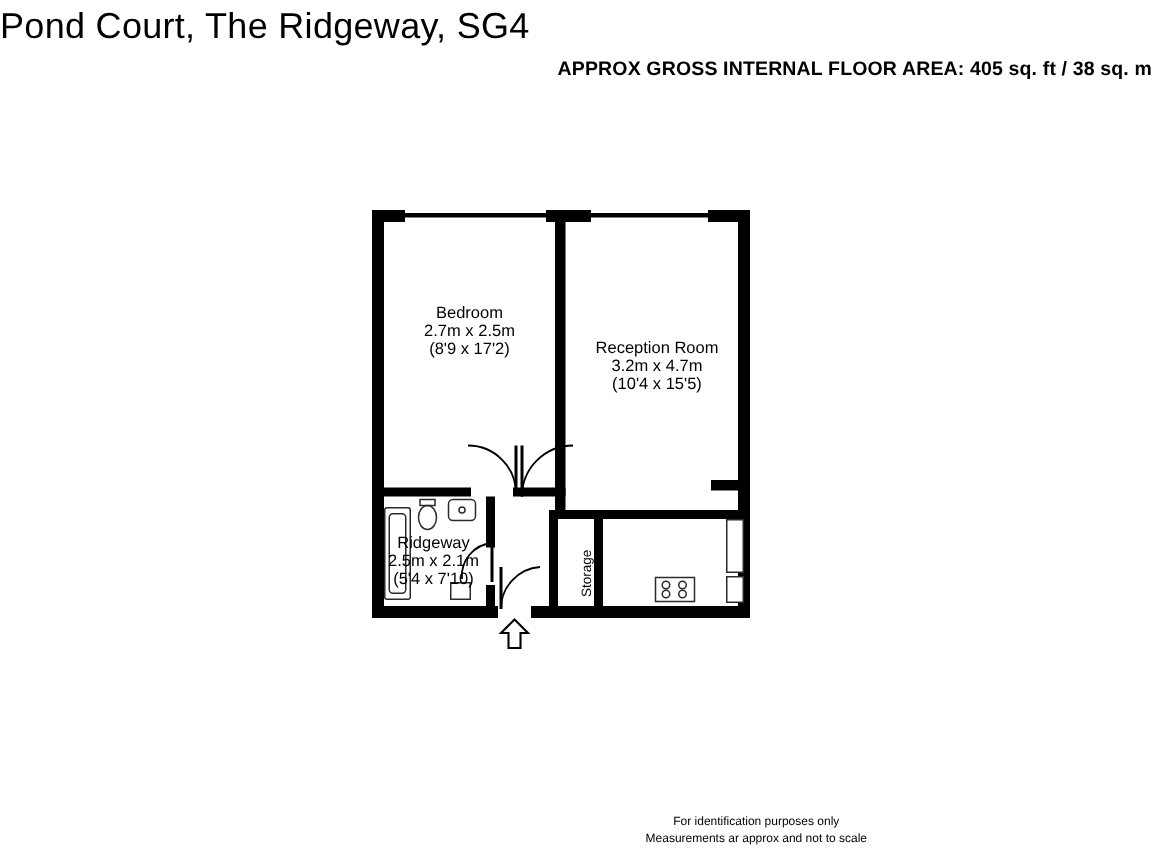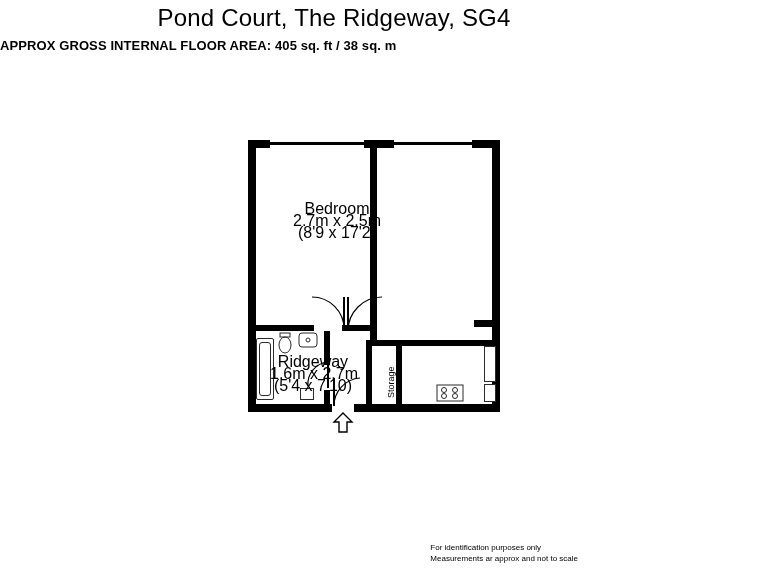--- a/index.html
+++ b/index.html
@@ -13,69 +13,69 @@
     position: relative;
     font-family: "Liberation Sans", sans-serif;
     color: #000000;
     overflow: hidden;
   }
   .title {
     position: absolute;
     top: 4px;
     left: 0;
     width: 668px;
-    text-align: center;
+    text-align: left;
     font-size: 24px;
     font-weight: 400;
     letter-spacing: 0.2px;
   }
   .subtitle {
     position: absolute;
     top: 38px;
     left: 0;
     width: 768px;
-    text-align: left;
+    text-align: right;
     font-size: 13px;
     font-weight: 700;
     letter-spacing: 0.1px;
   }
   .plan {
     position: absolute;
     left: 248px;
     top: 140px;
     width: 260px;
     height: 280px;
   }
   
   .wall {
     position: absolute;
     background: #000000;
   }
   .room-label {
     position: absolute;
     text-align: center;
-    font-size: 16px;
+    font-size: 11px;
     line-height: 12px;
     white-space: nowrap;
-    margin-left: 24px;
   }
   .room-label .name {
     font-weight: 400;
   }
   .vertical-label {
     position: absolute;
     font-size: 9px;
     transform: rotate(-90deg);
     transform-origin: left top;
     white-space: nowrap;
   }
   .footer {
     position: absolute;
     right: 190px;
     bottom: 12px;
+    text-align: center;
     font-size: 8px;
     line-height: 11px;
     color: #000;
   }
   .fixture {
     position: absolute;
     border: 1px solid #2b2b2b;
     background: #ffffff;
     box-sizing: border-box;
   }
@@ -172,24 +172,29 @@
     <circle cx="8" cy="12" r="2.5" fill="none" stroke="#2b2b2b" stroke-width="1"></circle>
     <circle cx="19" cy="12" r="2.5" fill="none" stroke="#2b2b2b" stroke-width="1"></circle>
   </svg>
 
   <div class="room-label" style="left:19px; top:63px; width:92px;">
     <div class="name">Bedroom</div>
     <div>2.7m x 2.5m</div>
     <div>(8'9 x 17'2)</div>
   </div>
 
+  <div class="room-label" style="left:134px; top:86px; width:112px;">
+    <div class="name">Reception Room</div>
+    <div>3.2m x 4.7m</div>
+    <div>(10'4 x 15'5)</div>
+  </div>
 
   <div class="room-label" style="left:-2px; top:216px; width:86px;">
     <div class="name">Ridgeway</div>
-    <div>1.6m x 2.7m</div>
+    <div>2.5m x 2.1m</div>
     <div>(5'4 x 7'10)</div>
   </div>
 
 
   <div class="vertical-label" style="left:138px; top:258px;">Storage</div>
 
   <svg class="entry-arrow" style="left:84px; top:272px; width:22px; height:22px;" viewBox="0 0 22 22">
     <path d="M11 1 L20 10 L15 10 L15 20 L7 20 L7 10 L2 10 Z" fill="#ffffff" stroke="#000" stroke-width="1.4"></path>
   </svg>
 

